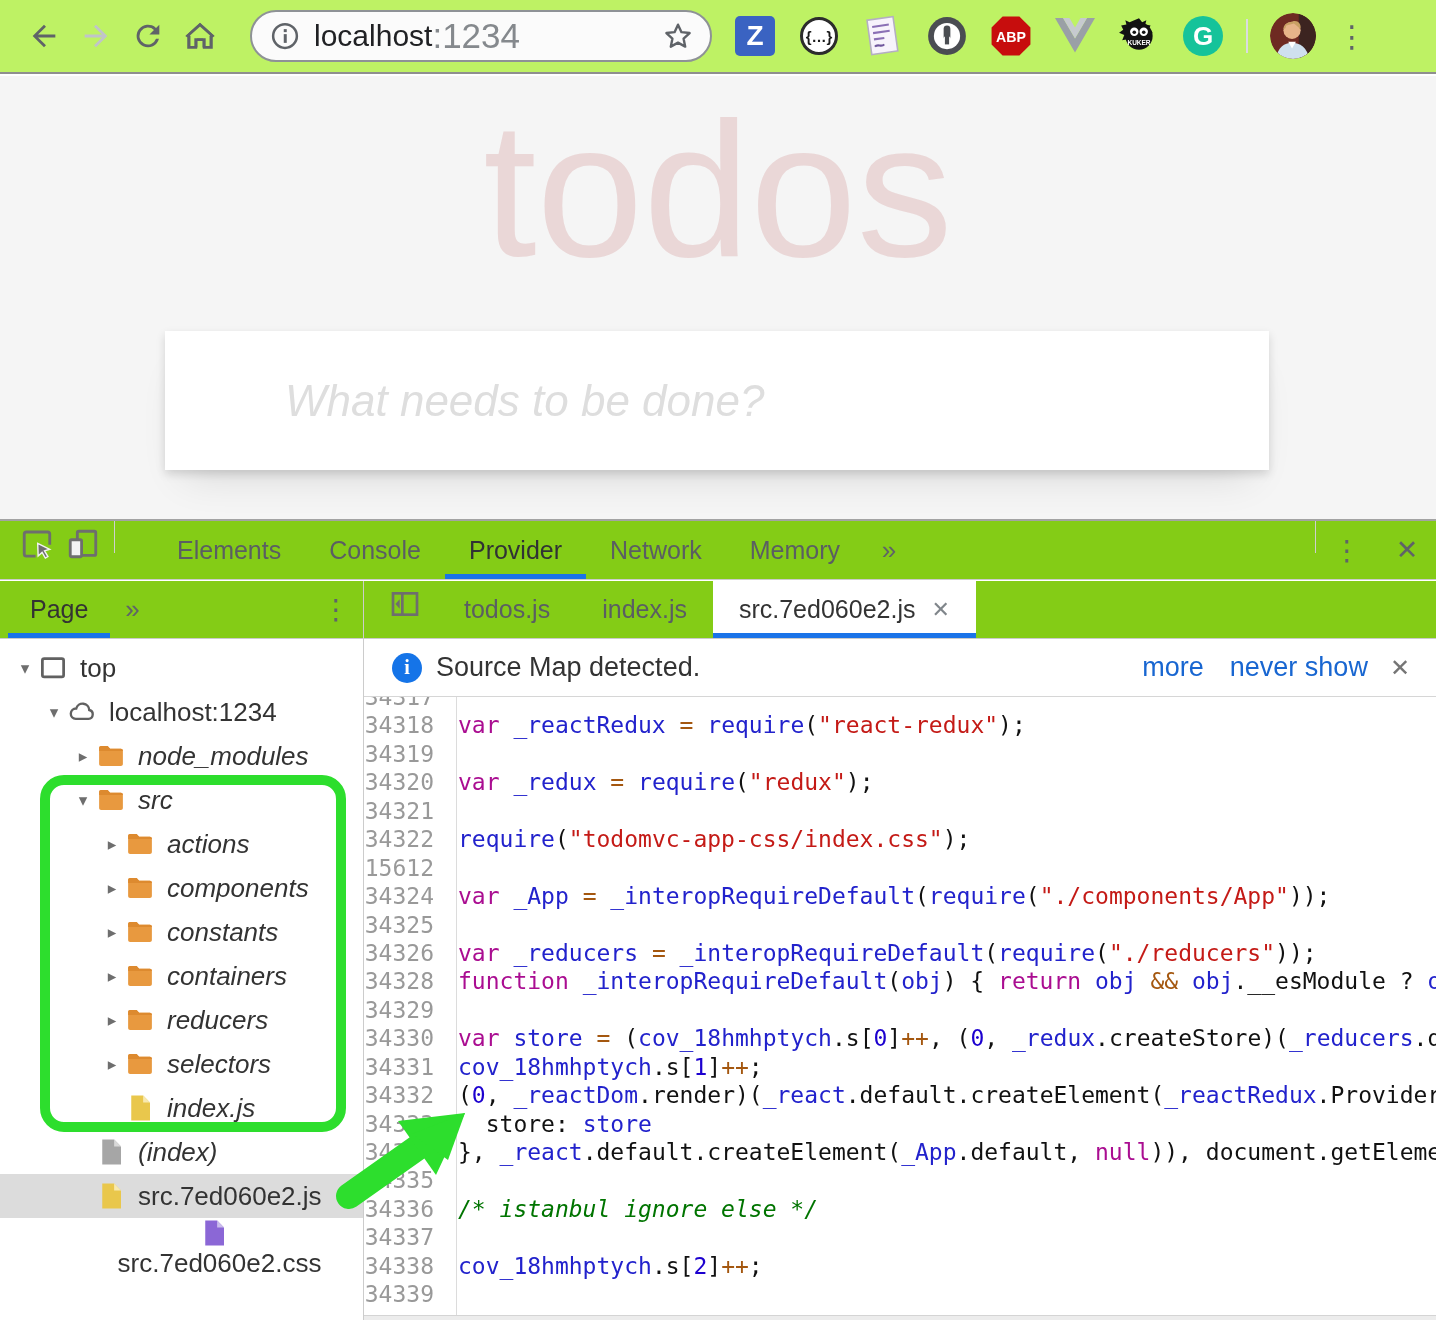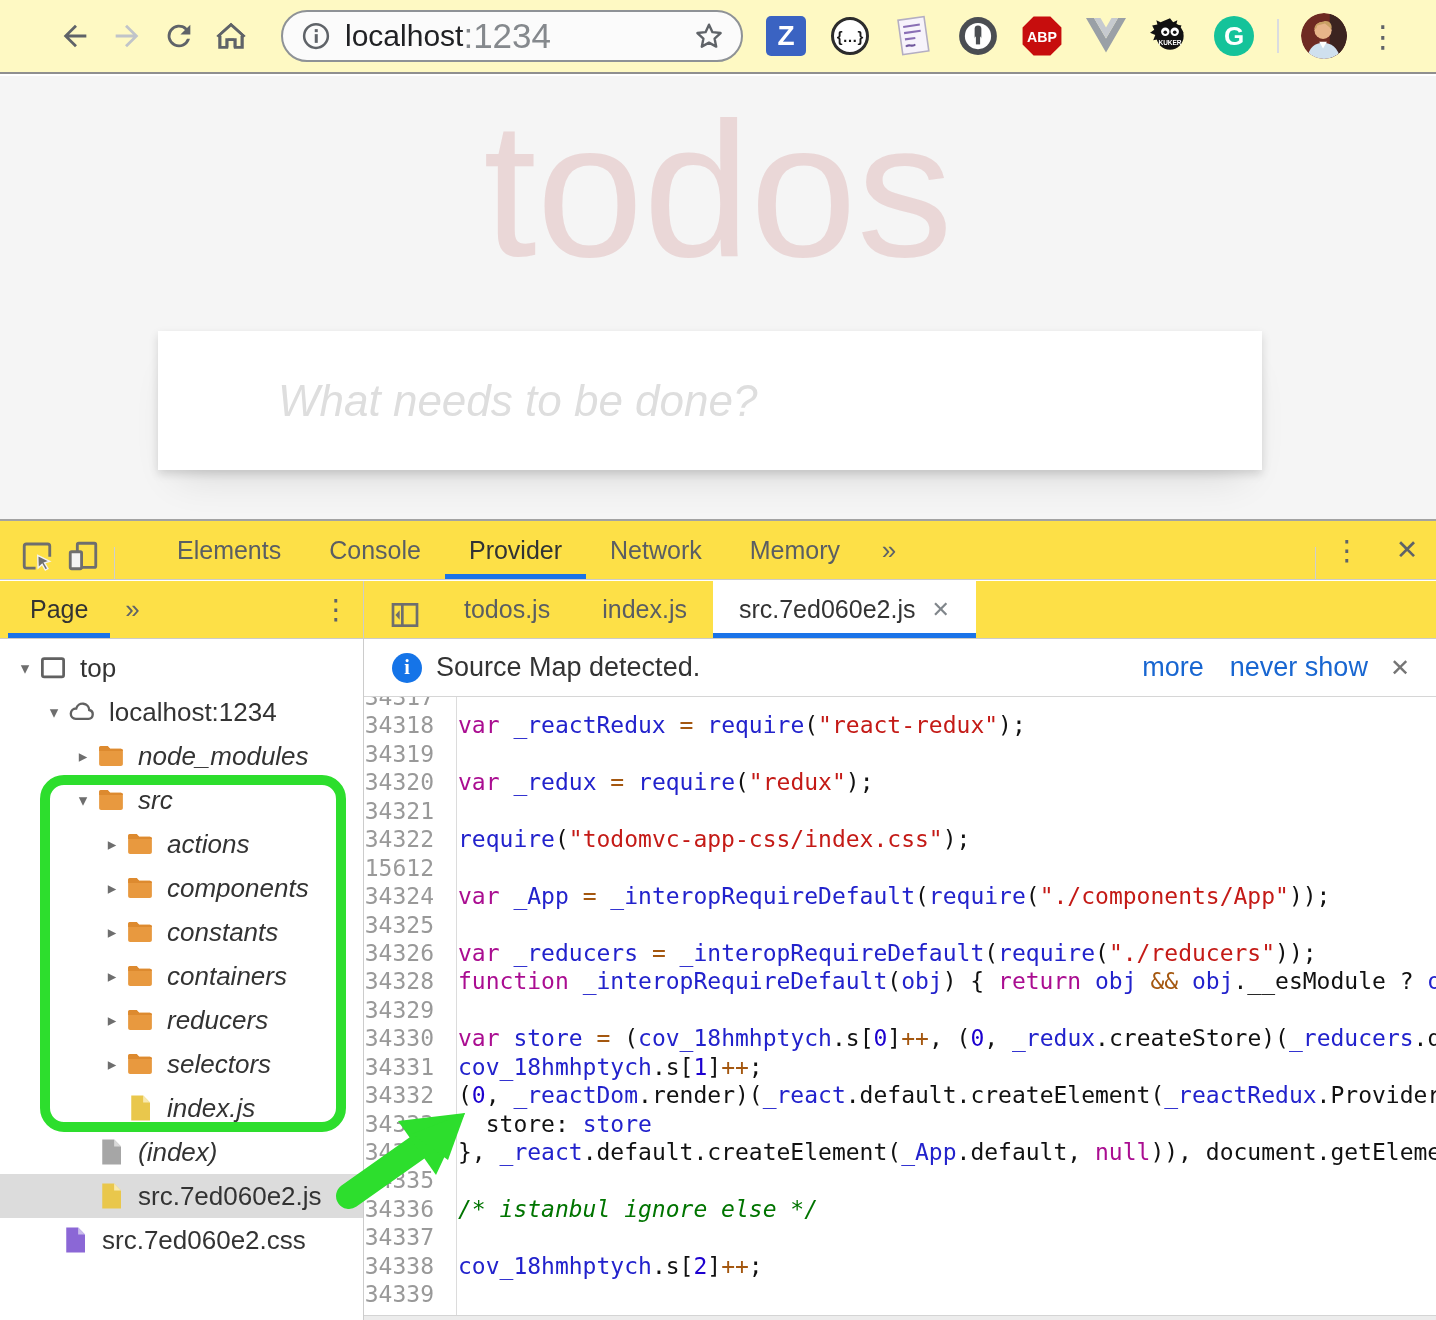--- a/index.html
+++ b/index.html
@@ -2,22 +2,22 @@
 <html><head>
 <meta charset="utf-8">
 <style>
   * { margin:0; padding:0; box-sizing:border-box; }
   html,body { width:1436px; height:1320px; overflow:hidden; background:#fff;
               font-family:"Liberation Sans","DejaVu Sans",sans-serif; }
   #stage { position:relative; width:1436px; height:1320px; overflow:hidden; }
 
   
   #browser-bar { position:absolute; left:0; top:0; width:1436px; height:74px;
-                 background:#fef9c3; border-bottom:2px solid #8f8f8f;
-                 display:flex; align-items:center;justify-content:center; }
+                 background:#bef264; border-bottom:2px solid #8f8f8f;
+                 display:flex; align-items:center; }
   .nav-btn { width:52px; height:52px; display:flex; align-items:center; justify-content:center;
              border-radius:50%; flex:none; cursor:pointer; }
   .nav-btn svg { width:34px; height:34px; }
   #back-btn { margin-left:18px; }
   #address-bar { width:462px; height:52px; margin-left:24px; flex:none;
                  background:#fbfbfb; border:2px solid #8e9296; border-radius:28px;
                  display:flex; align-items:center; padding:0 16px 0 18px; }
   #address-bar .host { font-size:30px; color:#202124; margin-left:14px; }
   #address-bar .port { font-size:35px; color:#85898d; }
   #address-bar .spacer { flex:1; }
@@ -31,29 +31,29 @@
                    font-size:26px; font-weight:bold; display:flex; align-items:center; justify-content:center; }
   #toolbar-sep { width:2px; height:34px; background:#dadce0; margin-left:22px; flex:none; }
   #avatar-btn { width:46px; height:46px; border-radius:50%; overflow:hidden; margin-left:22px; flex:none; }
   #browser-menu { width:44px; height:44px; margin-left:14px; flex:none; display:flex; align-items:center;
                   justify-content:center; font-size:30px; color:#5f6368; letter-spacing:0; }
 
   
   #page { position:absolute; left:0; top:76px; width:1436px; height:443px; background:#f5f5f5; overflow:hidden; }
   #todos-title { text-align:center; font-size:192px; font-weight:100; line-height:1;
                  color:rgba(175,47,47,0.15); margin-top:18px; }
-  #new-todo { position:absolute; left:158px; top:255px; width:1104px; height:139px; background:#fff;
+  #new-todo { position:absolute; left:165px; top:255px; width:1104px; height:139px; background:#fff;
               box-shadow:0 4px 9px rgba(0,0,0,0.14), 0 24px 42px -18px rgba(0,0,0,0.12);
               display:flex; align-items:center; padding-left:120px; }
   #new-todo .ph { font-size:44px; font-style:italic; font-weight:300; color:#dedede; }
 
   
   #devtools { position:absolute; left:0; top:519px; width:1436px; height:801px;
               background:#fff; border-top:2px solid #a3a3a3; }
-  .bar { background:#fde047; border-bottom:1px solid #cbcbcb; display:flex; align-items:flex-end; }
+  .bar { background:#84cc16; border-bottom:1px solid #cbcbcb; display:flex; align-items:flex-start; }
   #dt-toolbar { position:absolute; left:0; top:0; width:1436px; height:59px; }
   .tool-icon { width:46px; height:46px; display:flex; align-items:center; justify-content:center; flex:none; }
   .vsep { width:1px; height:32px; background:#cfcfcf; flex:none; }
   #dt-tabs { display:flex; height:100%; margin-left:38px; }
   .dt-tab { padding:0 24px; display:flex; align-items:center; font-size:25px; color:#5a5e63; cursor:pointer; }
   .dt-tab.active { color:#303235; box-shadow:inset 0 -5px 0 #1a73e8; }
   .glyph-btn { display:flex; align-items:center; justify-content:center; color:#5f6368; cursor:pointer; }
 
   #dt-body { position:absolute; left:0; top:60px; width:1436px; height:741px; display:flex; }
   #dt-sidebar { width:364px; flex:none; border-right:1px solid #ccc; position:relative; background:#fff; }
@@ -392,21 +392,21 @@
             <div class="tree-row selected" style="padding-left: 70px;">
               <span class="tree-exp"></span>
               <span class="tree-ico">
                 <svg viewBox="0 0 24 24">
                   <path d="M5 2h9.5L20 7.5V22H5z" fill="#e9c74c"></path>
                   <path d="M14.5 2L20 7.5h-5.5z" fill="#f7e9b0"></path>
                 </svg>
               </span>
               <span class="tree-label">src.7ed060e2.js</span>
             </div>
-            <div class="tree-row" style="padding-left: 34px;">
+            <div class="tree-row" style="padding-left: 76px; flex-direction: column;">
               <span class="tree-exp"></span>
               <span class="tree-ico">
                 <svg viewBox="0 0 24 24">
                   <path d="M5 2h9.5L20 7.5V22H5z" fill="#8b67d6"></path>
                   <path d="M14.5 2L20 7.5h-5.5z" fill="#cabcec"></path>
                 </svg>
               </span>
               <span class="tree-label">src.7ed060e2.css</span>
             </div>
           </div>

